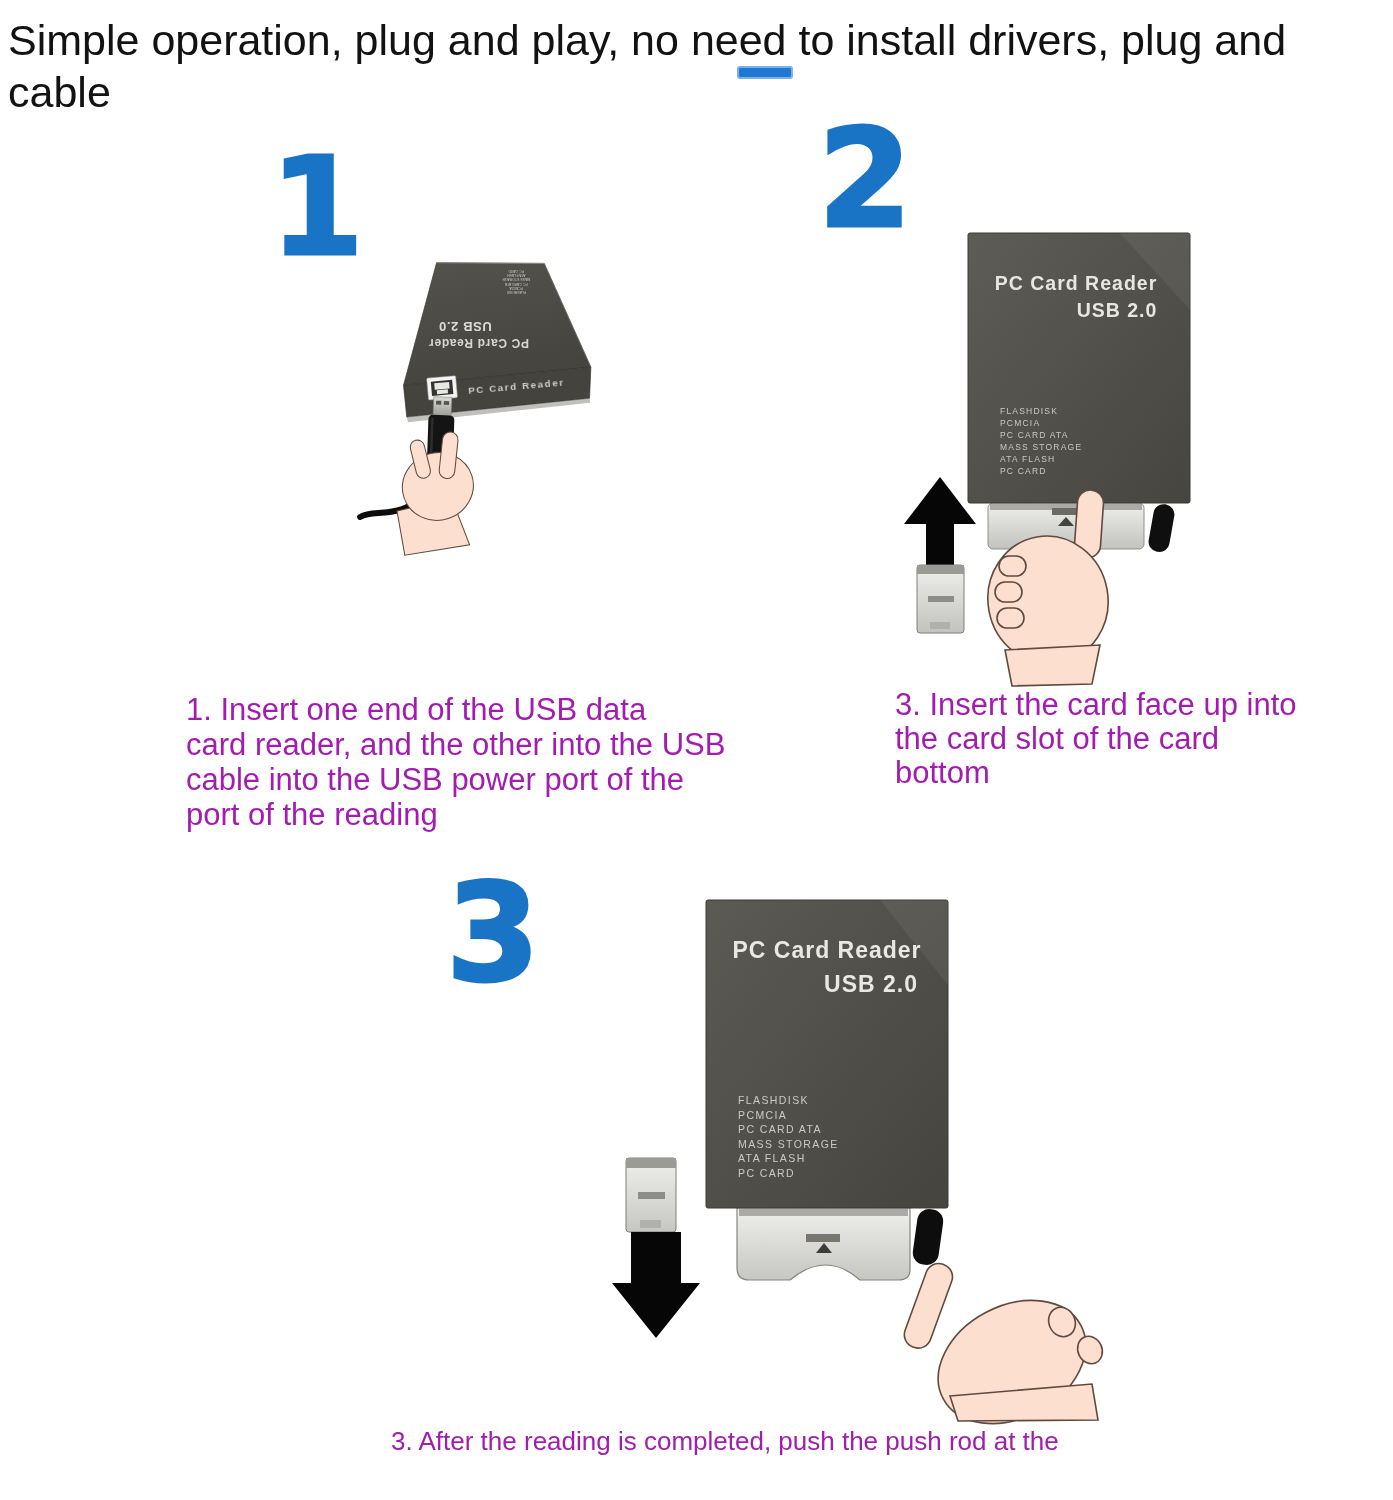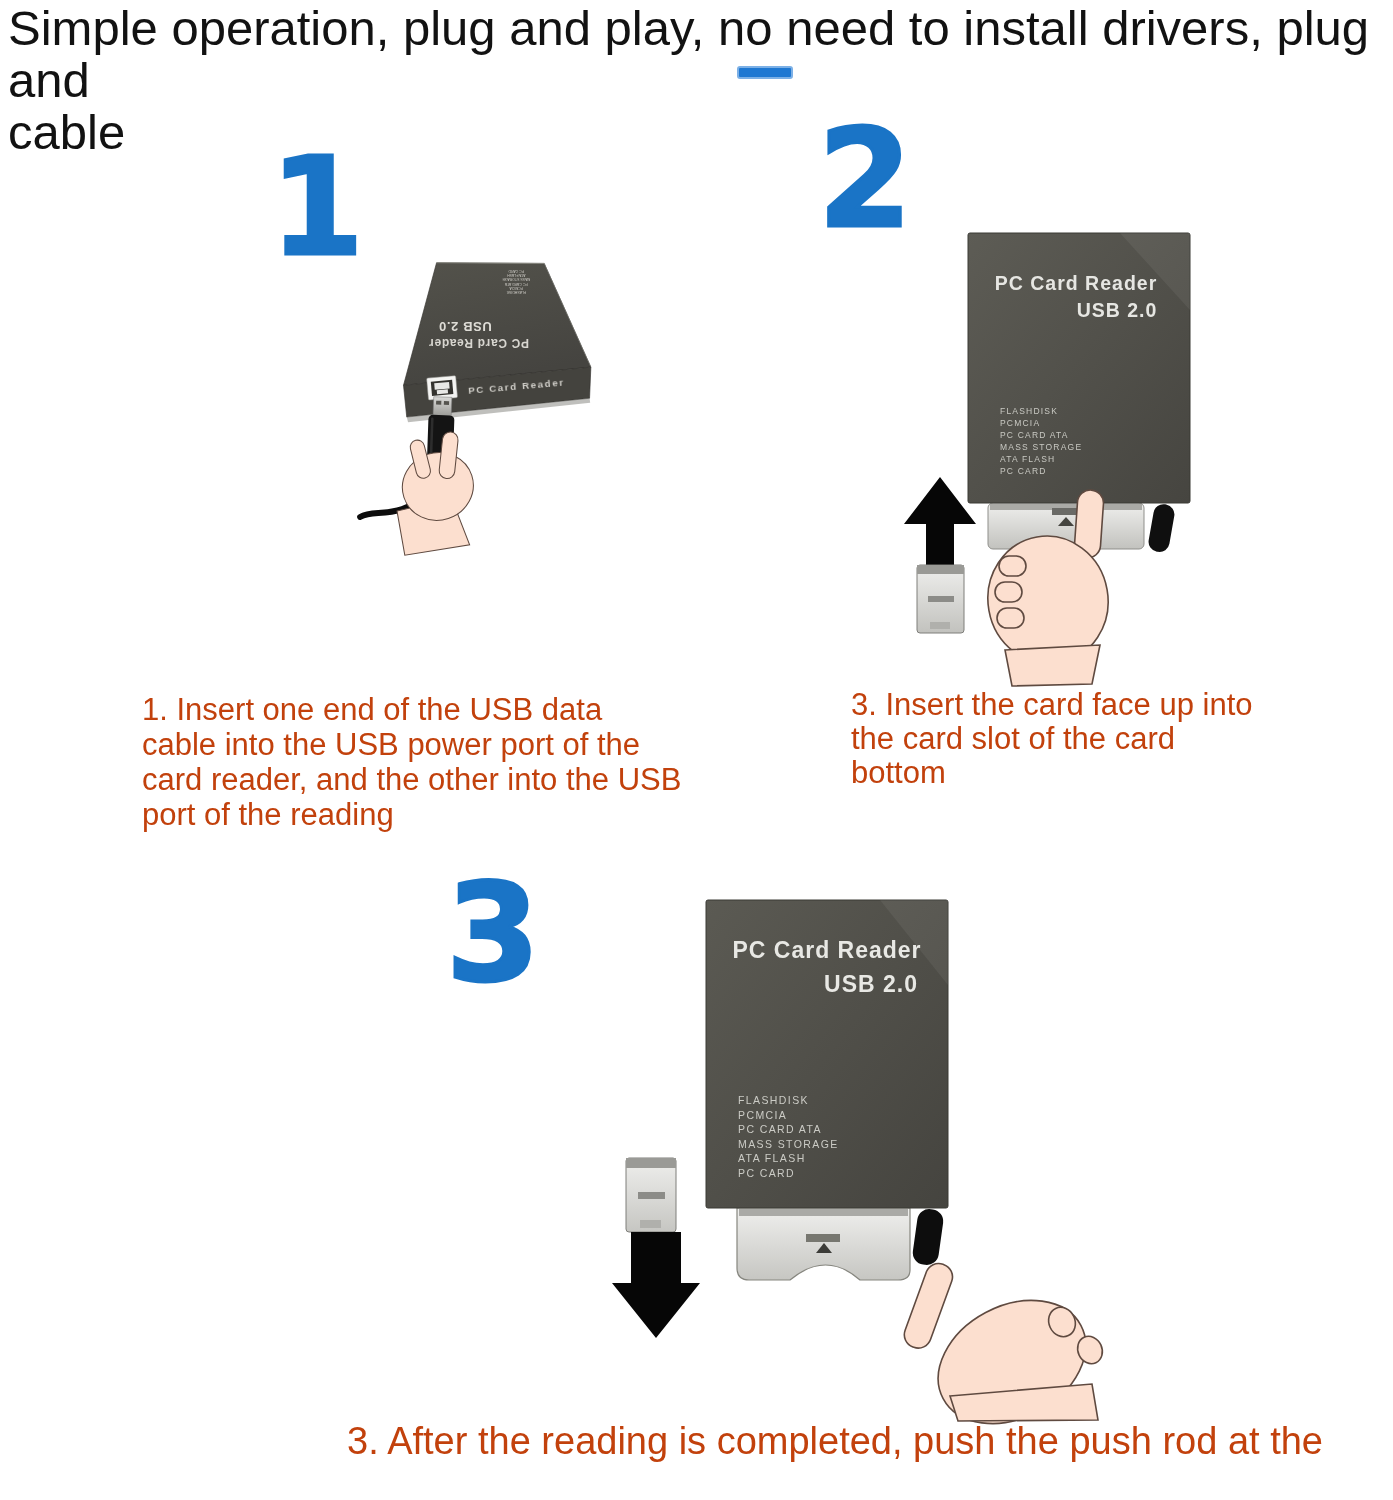--- a/index.html
+++ b/index.html
@@ -1,32 +1,32 @@
 <!DOCTYPE html>
 <html><head>
 <meta charset="utf-8">
 <style>
   html,body{margin:0;padding:0;background:#fff;}
   #page{position:relative;width:1393px;height:1500px;background:#ffffff;overflow:hidden;
         font-family:"Liberation Sans",sans-serif;color:#151515;}
   .abs{position:absolute;}
-  .title{left:8px;top:2px;width:1382px;font-size:49px;line-height:52px;color:#121212;}
+  .title{left:8px;top:14px;width:1382px;font-size:43px;line-height:52px;color:#121212;}
   .title span{display:block;}
   .divider{left:737px;top:66px;width:56px;height:13px;background:#1f78d2;
            border:2px solid #7cb0e6;border-radius:3px;box-sizing:border-box;}
   .step-num{font-family:"DejaVu Sans",sans-serif;font-weight:bold;color:#1a74c6;
             font-size:135px;line-height:1;-webkit-text-stroke:3px #1a74c6;}
   .num1{left:270px;top:140px;}
   .num2{left:818px;top:112px;}
   .num3{left:446px;top:866px;}
-  .caption{color:#c2410c;}
+  .caption{color:#a21caf;margin-left:44px;}
   .caption span{display:block;}
   .cap1{left:142px;top:692px;font-size:31px;line-height:35px;}
   .cap2{left:851px;top:688px;font-size:31px;line-height:34px;}
-  .cap3{left:347px;top:1424px;font-size:38px;line-height:34px;}
+  .cap3{left:347px;top:1424px;font-size:26px;line-height:34px;}
   svg text{font-family:"Liberation Sans",sans-serif;}
 </style>
 </head>
 <body>
 
 <div id="page">
 
   <div class="abs title">
     <span>Simple operation, plug and play, no need to install drivers, plug and</span>
     <span>cable</span>
@@ -208,22 +208,22 @@
       <rect x="917" y="1262" width="27" height="88" rx="13" transform="rotate(20 930 1300)"></rect>
       <ellipse cx="1012" cy="1362" rx="78" ry="56" transform="rotate(-28 1012 1362)"></ellipse>
       <ellipse cx="1062" cy="1322" rx="13" ry="15" transform="rotate(-25 1062 1322)"></ellipse>
       <ellipse cx="1090" cy="1350" rx="12" ry="14" transform="rotate(-25 1090 1350)"></ellipse>
       <polygon points="950,1396 1092,1384 1098,1420 958,1421"></polygon>
     </g>
   </svg>
 
   <div class="abs caption cap1">
     <span>1. Insert one end of the USB data</span>
+    <span>card reader, and the other into the USB</span>
     <span>cable into the USB power port of the</span>
-    <span>card reader, and the other into the USB</span>
     <span>port of the reading</span>
   </div>
   <div class="abs caption cap2">
     <span>3. Insert the card face up into</span>
     <span>the card slot of the card</span>
     <span>bottom</span>
   </div>
   <div class="abs caption cap3">
     <span>3. After the reading is completed, push the push rod at the</span>
   </div>

